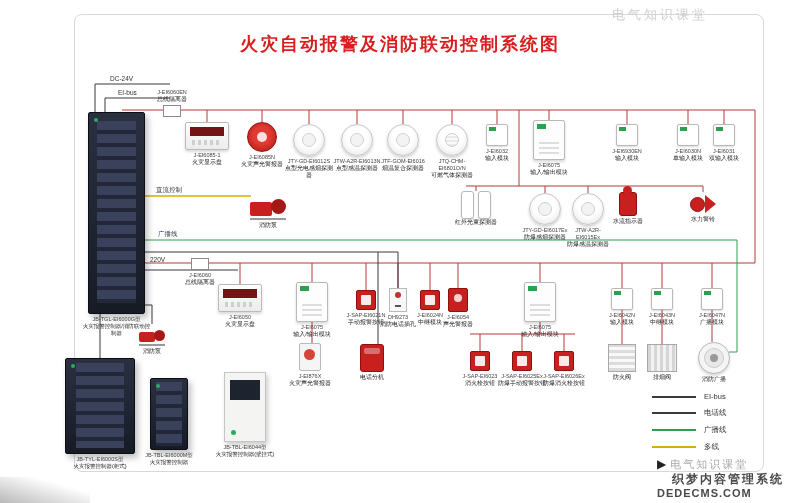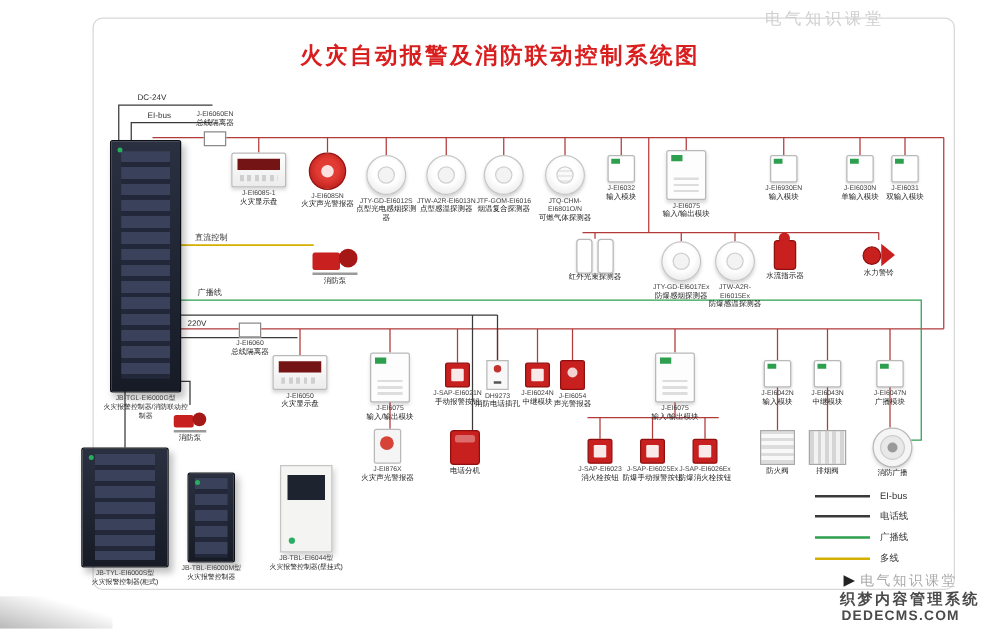--- a/index.html
+++ b/index.html
@@ -6,21 +6,21 @@
   body{
     width:800px;height:503px;position:relative;overflow:hidden;background:#ffffff;
     font-family:"Liberation Sans","DejaVu Sans",sans-serif;
   }
   .frame{position:absolute;left:74px;top:14px;width:688px;height:456px;
     border:1px solid #d8d8d8;border-radius:8px;background:#fff;}
   svg.wires{position:absolute;left:0;top:0;width:800px;height:503px;}
   .title{position:absolute;top:32px;left:50%;transform:translateX(-50%);
     margin:0;font-size:18px;font-weight:bold;color:#d81e1e;letter-spacing:2px;white-space:nowrap;}
   .wm-top{position:absolute;top:6px;left:612px;font-size:13px;color:#cfcfcf;letter-spacing:3px;}
-  .wm-bottom{position:absolute;right:16px;bottom:2px;text-align:center;line-height:1.25;}
+  .wm-bottom{position:absolute;right:16px;bottom:2px;text-align:left;line-height:1.25;}
   .wm-brand{font-size:11px;color:#a9a9a9;letter-spacing:2px;}
   .wm-brand .tri{color:#222;font-size:12px;margin-right:4px;letter-spacing:0;}
   .wm-l1{font-size:12px;font-weight:bold;color:#4a4a4a;letter-spacing:2px;padding-left:15px;}
   .wm-l2{font-size:11px;font-weight:bold;color:#4a4a4a;letter-spacing:1px;}
   .corner-shade{position:absolute;left:0;bottom:0;width:90px;height:26px;
     background:linear-gradient(to top right,#b9b9b9,rgba(255,255,255,0) 70%);}
 
   
   .wlabel{position:absolute;font-size:6.5px;color:#333;white-space:nowrap;}
 

